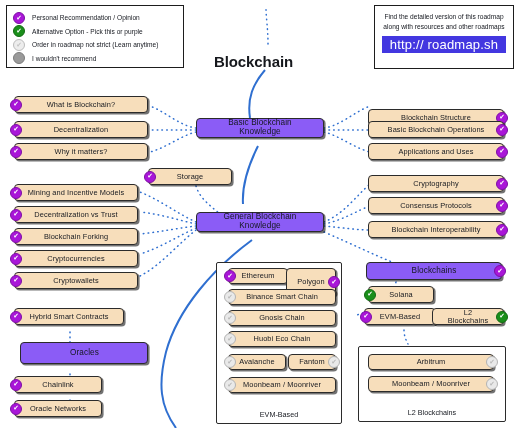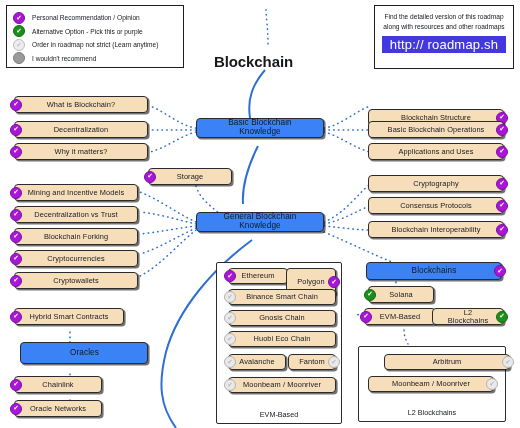--- a/index.html
+++ b/index.html
@@ -23,21 +23,21 @@
     color:#15181f;
     font-size:7.4px;
     letter-spacing:.1px;
     display:flex;align-items:center;justify-content:center;
     text-align:center;
     box-shadow:1.6px 1.6px 0 rgba(0,0,0,.55);
     line-height:1.05;
     padding:0 10px;
   }
   .node.main{
-    background:#3b82f6;
+    background:#8b5cf6;
     font-size:8.2px;
     border-width:1.6px;
   }
 
   
   .badge{
     position:absolute;
     width:10px;height:10px;border-radius:50%;
     top:50%;transform:translateY(-50%);
     display:flex;align-items:center;justify-content:center;
@@ -314,21 +314,21 @@
     <span class="badge grey right">✔</span>
   </div>
   <div class="node" style="left:228px;top:377px;width:108px;height:16px;">
     <span>Moonbeam / Moonriver</span>
     <span class="badge grey left">✔</span>
   </div>
 
   <div class="panel" style="left:358px;top:346px;width:148px;height:76px;">
     <div class="panel-label">L2 Blockchains</div>
   </div>
-  <div class="node" style="left:384px;top:354px;width:126px;height:16px;">
+  <div class="node" style="left:368px;top:354px;width:126px;height:16px;">
     <span>Arbitrum</span>
     <span class="badge grey right">✔</span>
   </div>
   <div class="node" style="left:368px;top:376px;width:126px;height:16px;">
     <span>Moonbeam / Moonriver</span>
     <span class="badge grey right">✔</span>
   </div>
 
 </div>
 

